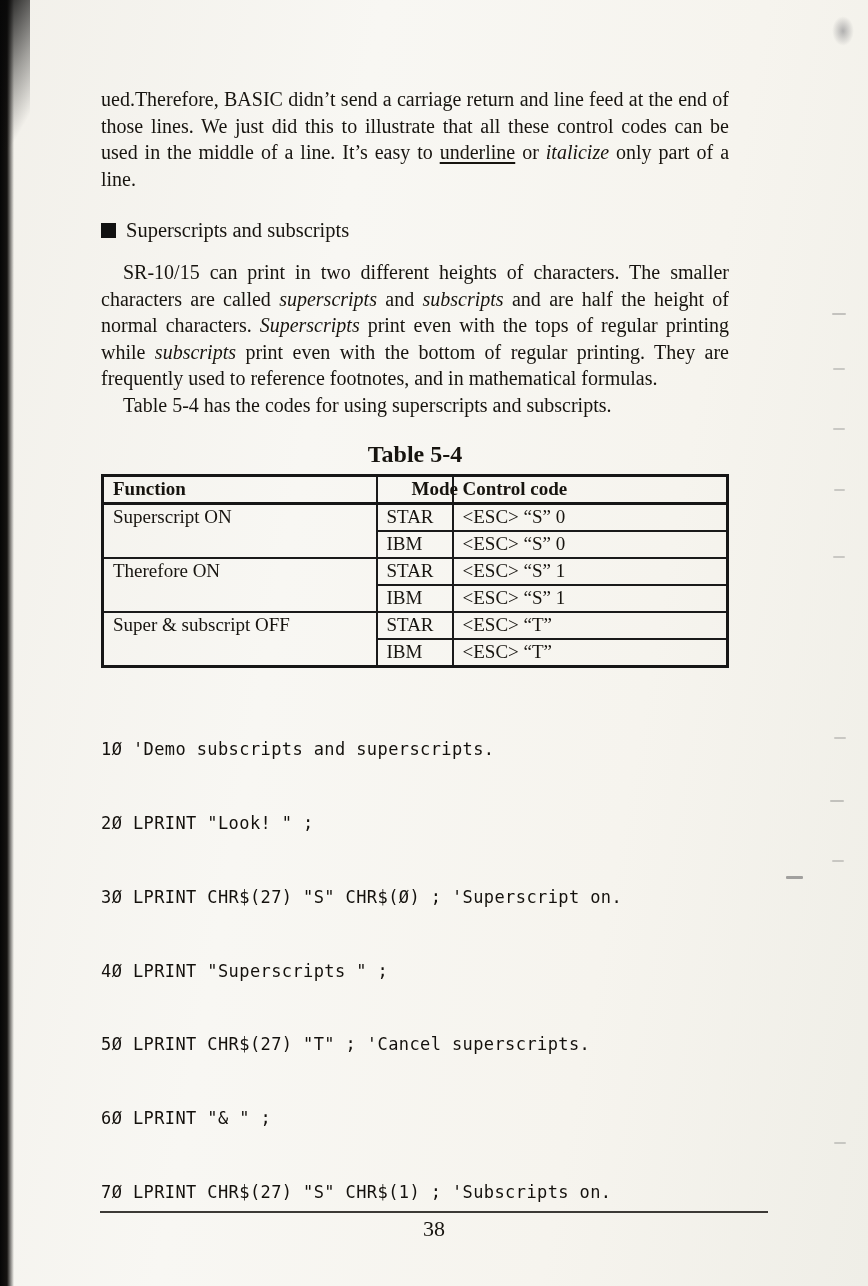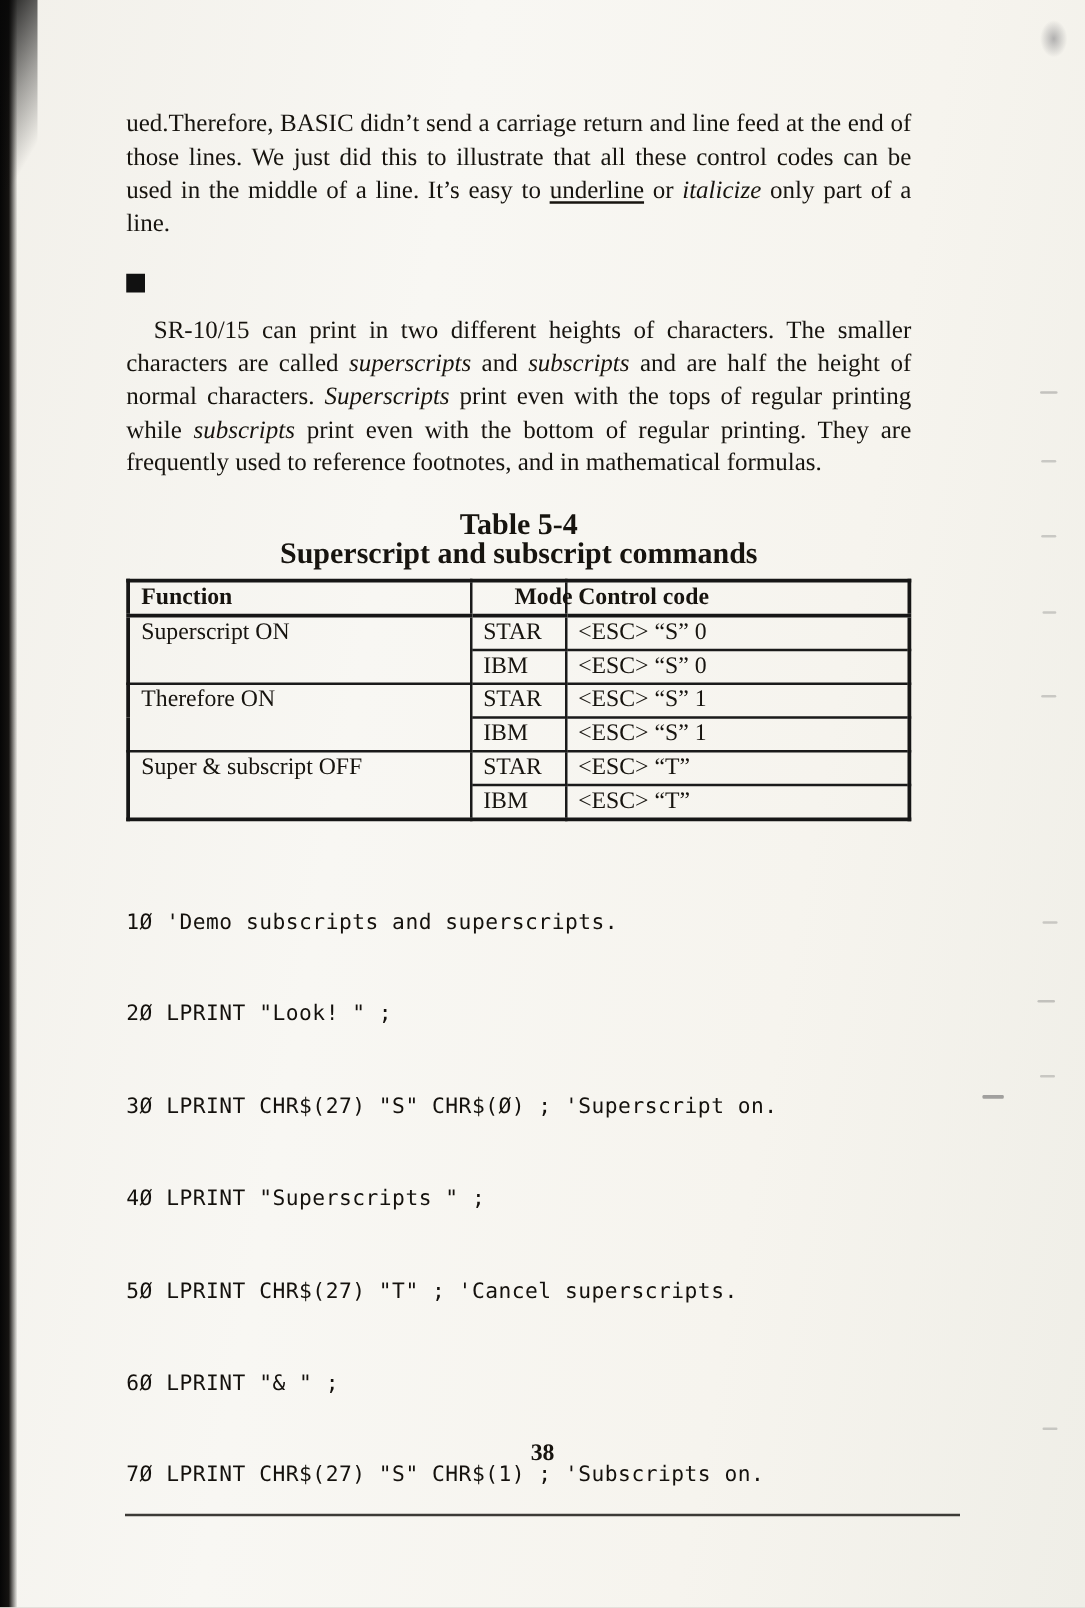--- a/index.html
+++ b/index.html
@@ -47,21 +47,21 @@
   .cmd .col-fn { width:274px; }
   .cmd .col-mode { width:76px;padding-left:34px; }
   .cmd td.fn-cell { vertical-align:top;margin-left:24px; }
 
   .try-para { margin-top:46px; }
 
   .code { margin-top:20px; font-family:"DejaVu Sans Mono","Liberation Mono",monospace;
           font-size:17px; line-height:24.6px; letter-spacing:.4px; color:#14110d; white-space:pre; }
 
   .footer-rule { position:absolute; left:100px; top:1211px; width:668px; height:1.5px; background:#3c3a36; }
-  .page-num { position:absolute; left:100px; top:1152px; width:668px; text-align:center; font-size:19px;font-weight:bold; }
+  .page-num { position:absolute; left:100px; top:1216px; width:668px; text-align:center; font-size:22px; }
 </style>
 </head>
 <body>
 
 <div class="page">
 
   <div class="binding-strip"></div>
   <div class="binding-top"></div>
   <div class="smudge"></div>
 
@@ -75,28 +75,29 @@
   <div class="scan-mark" style="left:832px; top:860px; width:12px; opacity:.3;"></div>
   <div class="scan-mark" style="left:786px; top:876px; width:17px; height:3px; opacity:.6;"></div>
   <div class="scan-mark" style="left:834px; top:1142px; width:12px; opacity:.3;"></div>
 
   <div class="content">
 
     <p class="p intro"><span>ued.Therefore, BASIC didn’t  send a carriage return and line feed at the end of those lines. We just did this to illustrate that all these control codes can be used in the middle of a line. It’s easy to </span><span class="u">underline</span><span> or </span><span class="i">italicize</span><span> only part of a line.</span></p>
 
     <div class="section-heading">
       <span class="sq"></span>
+      <span>Superscripts and subscripts</span>
     </div>
 
     <p class="p section-para indent"><span>SR-10/15 can print in two different heights of characters.  The smaller characters are called </span><span class="i">superscripts</span><span> and </span><span class="i">subscripts</span><span> and are half the height of  normal characters.  </span><span class="i">Superscripts</span><span> print even with the tops of regular printing while </span><span class="i">subscripts</span><span> print even with the bottom of regular printing. They are frequently used to reference footnotes, and in mathematical formulas.</span></p>
 
+    <p class="p table-intro indent">Table 5-4 has the codes for using superscripts and subscripts.</p>
 
     <div class="tbl-caption">
       <div>Table 5-4</div>
-      <div>Superscript and subscript commands</div>
     </div>
 
     <table class="cmd">
       <thead>
         <tr>
           <th class="col-fn">Function</th>
           <th class="col-mode">Mode</th>
           <th>Control code</th>
         </tr>
       </thead>

